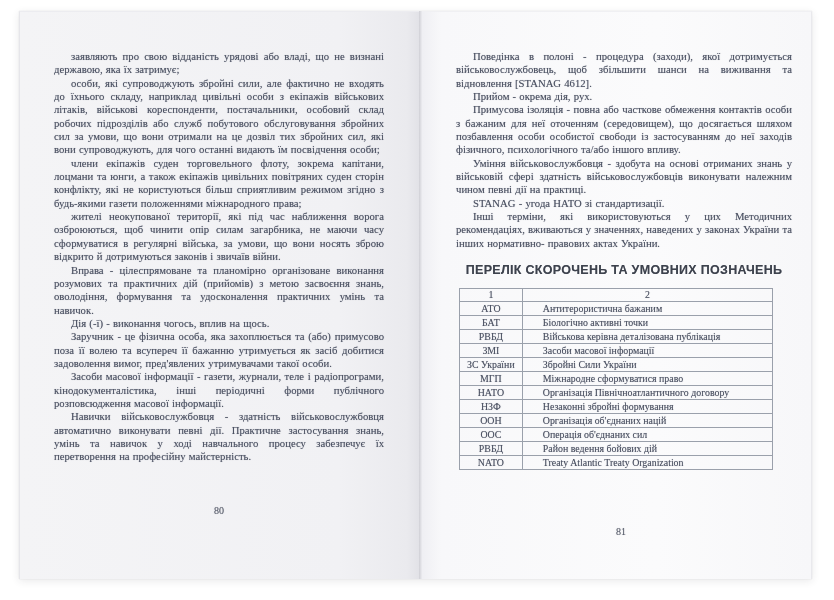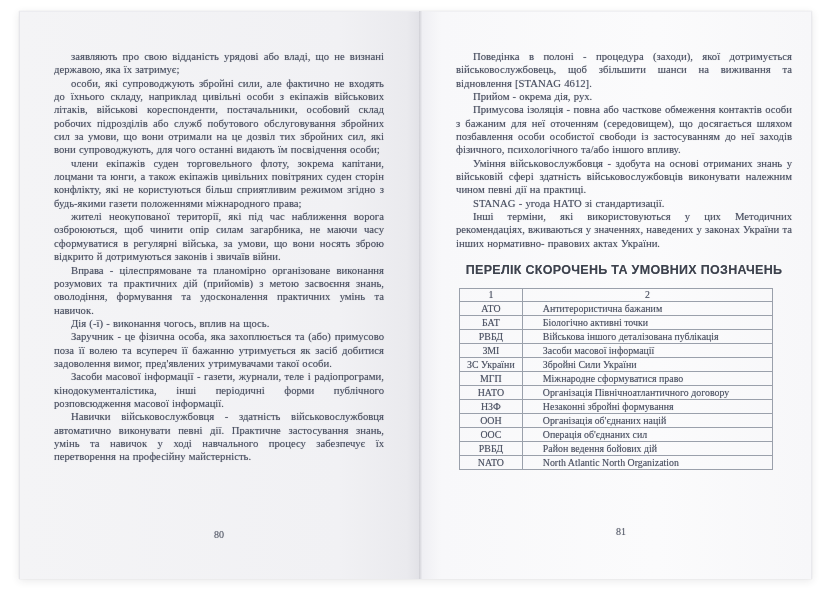--- a/index.html
+++ b/index.html
@@ -87,21 +87,21 @@
   .abbr-table tr.num-row td { text-align: center; height: 10px; line-height: 10px; }
 
   .page-number {
     position: absolute;
     left: 34px; width: 330px;
     text-align: center;
     font-size: 10px;
     color: #5a5f6d;
     text-shadow: 0 0 0.7px rgba(90,95,109,0.5);
   }
-  .page-left .page-number { top: 517px; }
+  .page-left .page-number { top: 493px; }
   .page-right .page-number { top: 514px; }
 </style>
 </head>
 <body>
 
 <div class="scene">
   <div class="book">
 
     <section class="page page-left">
       <div class="content">
@@ -142,21 +142,21 @@
             <tr>
               <td class="cell-abbr">АТО</td>
               <td class="cell-full">Антитерористична бажаним</td>
             </tr>
             <tr>
               <td class="cell-abbr">БАТ</td>
               <td class="cell-full">Біологічно активні точки</td>
             </tr>
             <tr>
               <td class="cell-abbr">РВБД</td>
-              <td class="cell-full">Військова іншого деталізована публікація</td>
+              <td class="cell-full">Військова керівна деталізована публікація</td>
             </tr>
             <tr>
               <td class="cell-abbr">ЗМІ</td>
               <td class="cell-full">Засоби масової інформації</td>
             </tr>
             <tr>
               <td class="cell-abbr">ЗС України</td>
               <td class="cell-full">Збройні Сили України</td>
             </tr>
             <tr>
@@ -178,21 +178,21 @@
             <tr>
               <td class="cell-abbr">ООС</td>
               <td class="cell-full">Операція об'єднаних сил</td>
             </tr>
             <tr>
               <td class="cell-abbr">РВБД</td>
               <td class="cell-full">Район ведення бойових дій</td>
             </tr>
             <tr>
               <td class="cell-abbr">NATO</td>
-              <td class="cell-full">North Atlantic North Organization</td>
+              <td class="cell-full">Treaty Atlantic Treaty Organization</td>
             </tr>
           </tbody>
         </table>
       </div>
       <div class="page-number">81</div>
     </section>
 
   </div>
 </div>
 

